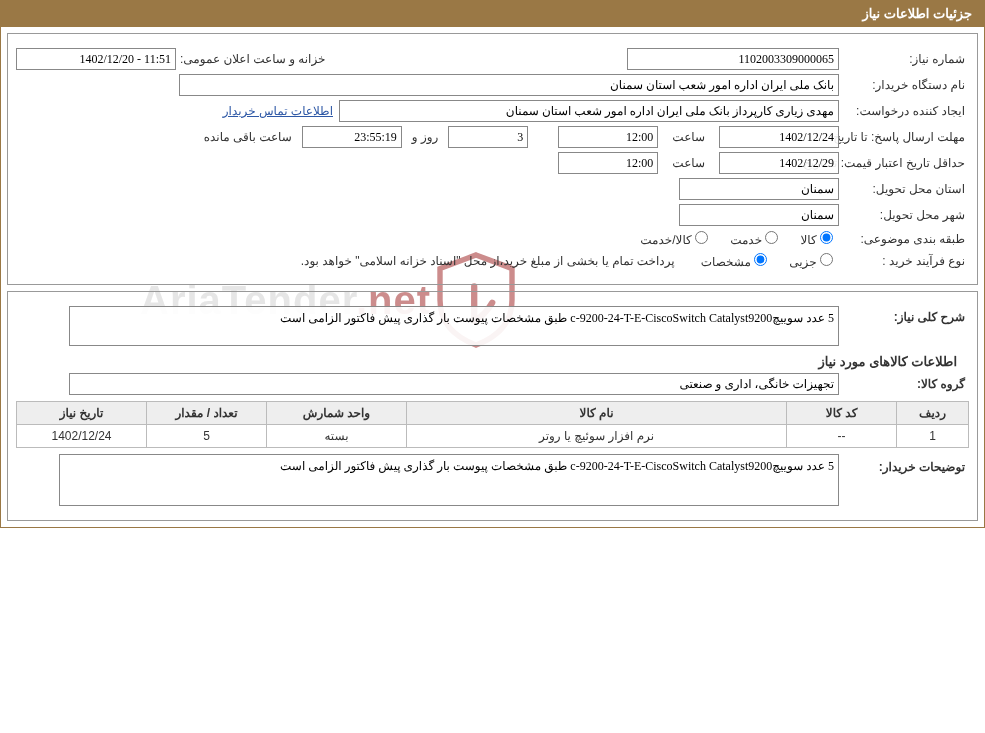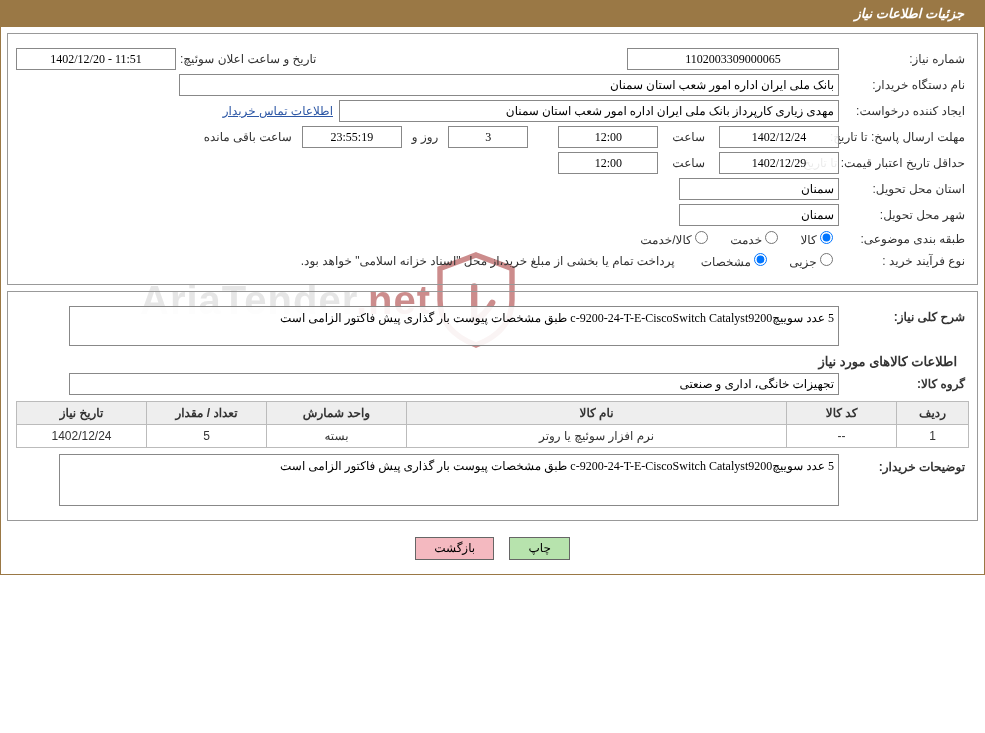--- a/index.html
+++ b/index.html
@@ -1,25 +1,25 @@
 <!DOCTYPE html>
 <html dir="rtl" lang="fa"><head>
 <meta charset="utf-8">
 <style>
 * { box-sizing: border-box; margin: 0; padding: 0; }
 body { font-family: Tahoma, Arial, sans-serif; font-size: 12px; background: #fff; color: #333; direction: rtl; }
 .container { width: 985px; margin: 0 auto; border: 1px solid #9a7845; border-top: none; }
-.header-bar { background: #9a7845; color: #fff; padding: 6px 20px; font-weight: bold; font-size: 13px; font-style: italic; }
+.header-bar { background: #9a7845; color: #fff; padding: 6px 12px; font-weight: bold; font-size: 13px; }
 .content-box { border: 1px solid #999; margin: 6px; padding: 10px 8px; position: relative; }
 .section-title { font-weight: bold; font-size: 13px; margin: 8px 8px 4px 8px; }
 .row { display: flex; align-items: center; margin: 4px 0; flex-wrap: nowrap; }
 .label { font-size: 12px; padding: 2px 4px; white-space: nowrap; }
 .label-w1 { width: 130px; }
 .input { border: 1px solid #888; background: #fff; padding: 2px 4px; font-family: Tahoma; font-size: 12px; height: 22px; direction: rtl; }
-.input-ltr { direction: ltr; text-align: center; }
+.input-ltr { direction: ltr; text-align: right; }
 .w80 { width: 80px; }
 .w100 { width: 100px; }
 .w120 { width: 120px; }
 .w160 { width: 160px; }
 .w200 { width: 212px; }
 .wlong { width: 500px; }
 .textarea { border: 1px solid #888; background: #fff; padding: 4px; font-family: Tahoma; font-size: 12px; width: 770px; height: 40px; resize: none; direction: rtl; }
 .textarea2 { width: 780px; height: 52px; }
 .link { color: #2e58a6; text-decoration: underline; cursor: pointer; font-size: 12px; margin-right: 6px; }
 .radio-lbl { margin: 0 6px 0 16px; }
@@ -57,21 +57,21 @@
     <span class="wm-text"><span>AriaTender</span><span class="wm-dot">.net</span></span>
   </div>
 
   <div class="form-layer">
 
   <div class="content-box">
     <div class="row">
       <span class="label label-w1">شماره نیاز:</span>
       <input class="input input-ltr w200" readonly="" value="1102003309000065" style="">
       <span style="flex:1"></span>
-      <span class="label">تاریخ و ساعت اعلان سوئیچ:</span>
+      <span class="label">خزانه و ساعت اعلان عمومی:</span>
       <input class="input input-ltr w160" readonly="" value="1402/12/20 - 11:51" style="">
     </div>
     <div class="row">
       <span class="label label-w1">نام دستگاه خریدار:</span>
       <input class="input wlong" style="width: 660px;" readonly="" value="بانک ملی ایران اداره امور شعب استان سمنان">
     </div>
     <div class="row">
       <span class="label label-w1">ایجاد کننده درخواست:</span>
       <input class="input wlong" readonly="" value="مهدی زیاری کارپرداز بانک ملی ایران اداره امور شعب استان سمنان" style="">
       <a class="link">اطلاعات تماس خریدار</a>
@@ -152,19 +152,15 @@
         </tbody>
       </table>
     </div>
 
     <div class="row" style="align-items:flex-start; margin-top:6px">
       <span class="label label-w1" style="font-weight:bold; padding-top:6px">توضیحات خریدار:</span>
       <textarea class="textarea textarea2" readonly="" style="">5 عدد سوییچc-9200-24-T-E-CiscoSwitch Catalyst9200 طبق مشخصات پیوست بار گذاری پیش فاکتور الزامی است</textarea>
     </div>
   </div>
 
-  <div class="footer">
-    <button class="btn btn-print">چاپ</button>
-    <button class="btn btn-back">بازگشت</button>
-  </div>
 
   </div>
 </div>
 
 </body></html>

